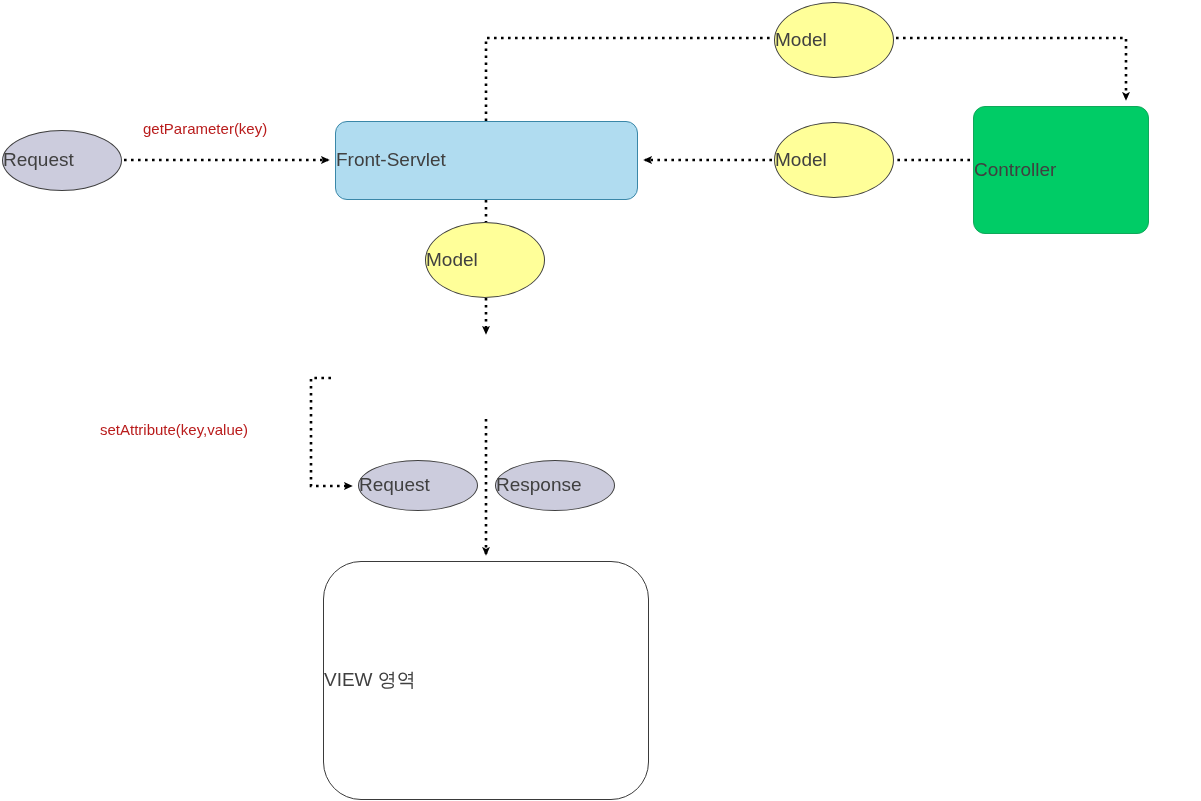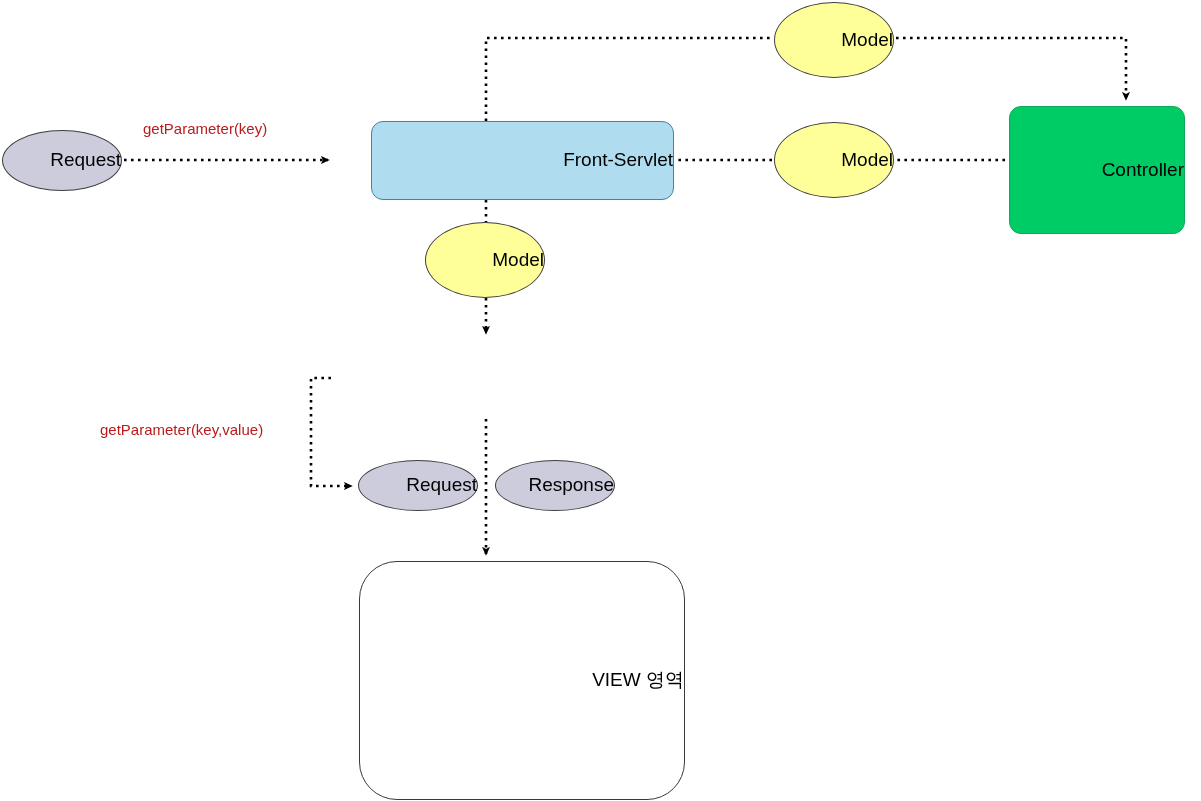--- a/index.html
+++ b/index.html
@@ -23,38 +23,37 @@
     left: 0;
     top: 0;
     width: 1201px;
     height: 801px;
     pointer-events: none;
   }
   .node {
     position: absolute;
     display: flex;
     align-items: center;
-    justify-content: flex-end;
+    justify-content: flex-start;
     box-sizing: border-box;
     text-align: center;
-    color: #000000;
+    color: #404040;
     line-height: 1.1;
   }
   .node-label {
     display: block;
     white-space: nowrap;
   }
 
   
   .box {
     border-radius: 12px;
     border-style: solid;
     border-width: 1px;
     font-size: 19px;
-    margin-left: 36px;
   }
   .box-front-servlet {
     left: 335px; top: 121px;
     width: 303px; height: 79px;
     background: #b0dcf0;
     border-color: #3a87a8;
   }
   .box-controller {
     left: 973px; top: 106px;
     width: 176px; height: 128px;
@@ -194,15 +193,15 @@
   <div class="node ellipse ellipse-response-bottom">
     <span class="node-label">Response</span>
   </div>
 
   <div class="node box box-view-area">
     <span class="node-label">VIEW 영역</span>
   </div>
 
   <div class="edge-label label-get-parameter">getParameter(key)</div>
 
-  <div class="edge-label label-set-attribute">getParameter(key,value)</div>
+  <div class="edge-label label-set-attribute">setAttribute(key,value)</div>
 
 </div>
 
 </body></html>

